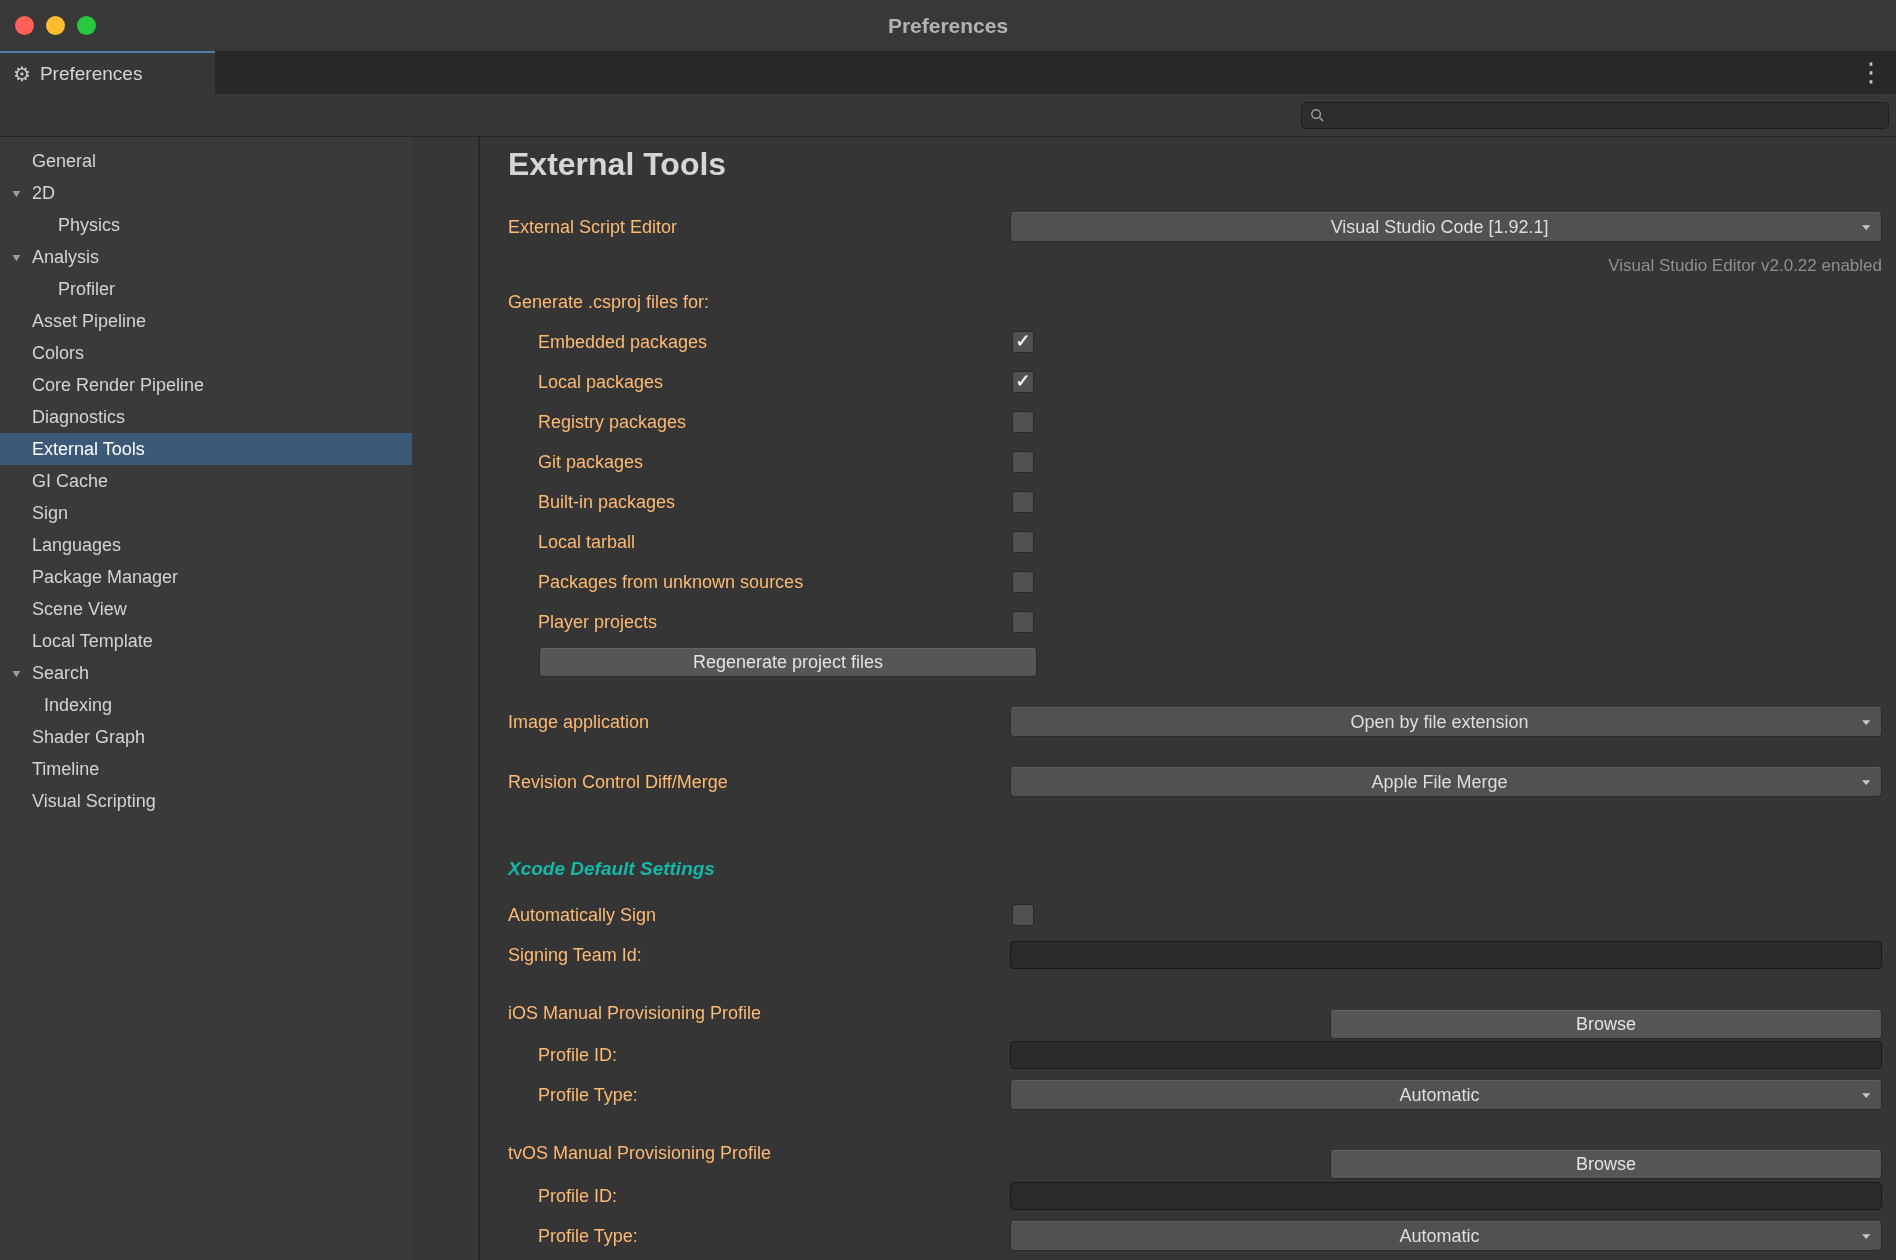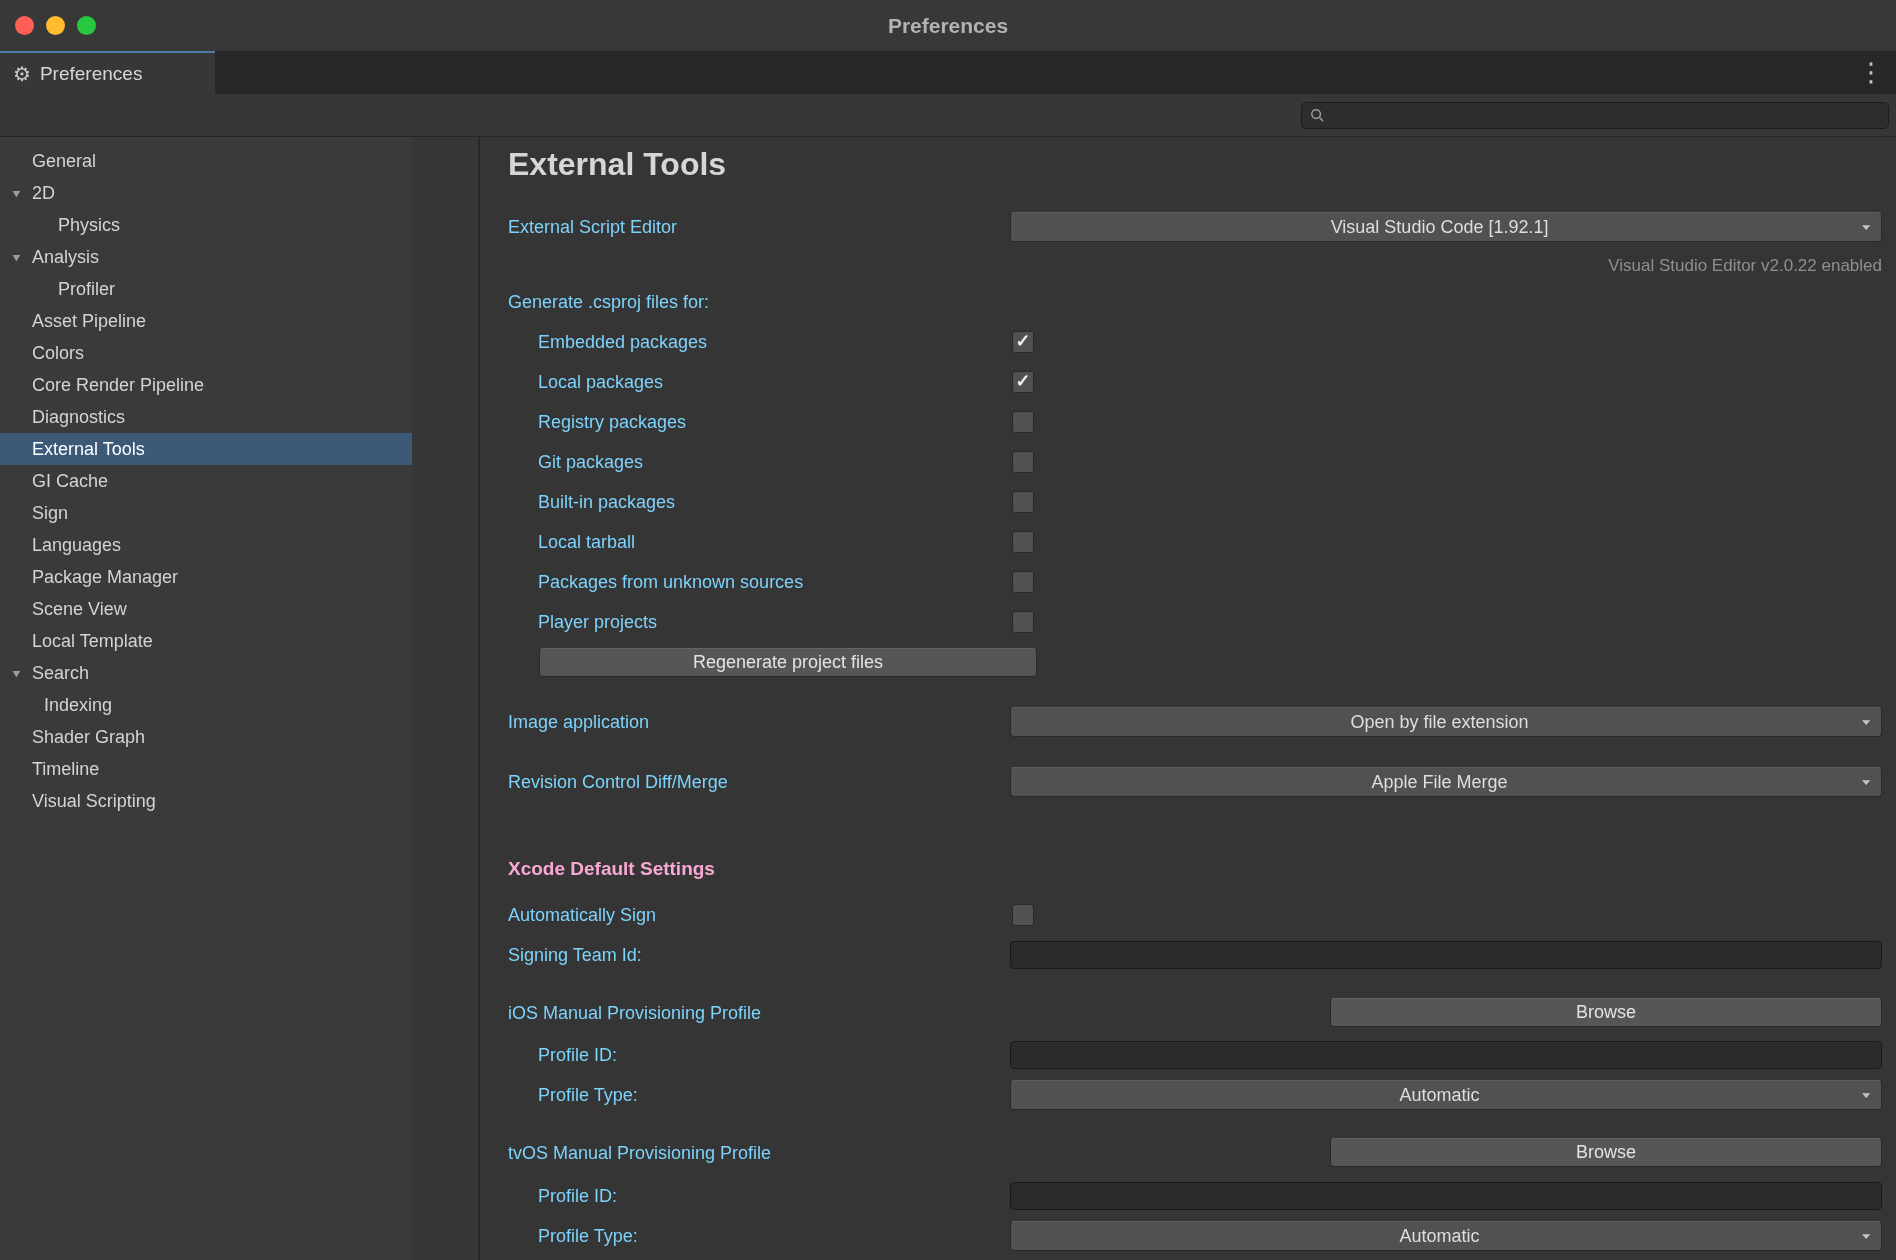--- a/index.html
+++ b/index.html
@@ -35,36 +35,36 @@
   
   .sitem{position:relative;height:32px;display:flex;align-items:center;font-size:18px;color:#d4d4d4;padding-left:32px;box-sizing:border-box;white-space:nowrap;cursor:default;}
   .sitem.ind1{padding-left:58px;}
   .sitem.ind2{padding-left:44px;}
   .sitem.selected{background:#3c5a78;color:#ffffff;}
   .fold{position:absolute;left:10px;top:50%;transform:translateY(-50%) scaleY(0.8);font-size:13px;color:#9e9e9e;}
 
   
   .page-title{position:absolute;top:9px;left:28px;font-size:32px;font-weight:bold;color:#d6d6d6;}
   .row{position:absolute;left:0;width:100%;height:30px;}
-  .label{position:absolute;left:28px;top:50%;transform:translateY(-50%);font-size:18px;color:#7dd3fc;white-space:nowrap;}
+  .label{position:absolute;left:28px;top:50%;transform:translateY(-50%);font-size:18px;color:#fdba74;white-space:nowrap;}
   .label.sub{left:58px;}
-  .label.bold{font-weight:bold;color:#f9a8d4;font-size:19px;}
+  .label.bold{font-weight:bold;color:#14b8a6;font-size:19px;font-style:italic;}
   .note{position:absolute;right:14px;top:50%;transform:translateY(-50%);font-size:17px;color:#8f8f8f;white-space:nowrap;}
 
   .dropdown{position:absolute;left:530px;width:872px;top:0;height:30px;background:#515151;border:1px solid #2a2a2a;border-top-color:#5d5d5d;border-radius:4px;box-sizing:border-box;display:flex;align-items:center;padding:0 8px 0 9px;color:#dedede;font-size:18px;cursor:default;}
   .ddval{flex:1;white-space:nowrap;overflow:hidden;text-align:center;}
   .ddarrow{flex:0 0 auto;transform:scaleY(0.6);font-size:14px;color:#c4c4c4;}
 
   .checkbox{position:absolute;left:532px;top:50%;transform:translateY(-50%);width:22px;height:22px;background:#515151;border:1px solid #292929;border-radius:3px;box-sizing:border-box;display:flex;align-items:center;justify-content:center;}
   .checkbox .check{display:none;}
   .checkbox.checked .check{display:block;color:#efefef;font-weight:bold;font-size:18px;line-height:1;transform:translateY(-1px);}
 
   .btn{position:absolute;background:#565656;border:1px solid #2a2a2a;border-top-color:#646464;border-radius:4px;color:#e3e3e3;font-size:18px;display:flex;align-items:center;justify-content:center;box-sizing:border-box;cursor:default;white-space:nowrap;}
   .btn.regen{left:59px;width:498px;top:0;height:29px;}
-  .btn.browse{left:850px;width:552px;top:0;height:29px;}
+  .btn.browse{left:850px;width:552px;top:12px;height:29px;}
 
   .textfield{position:absolute;left:530px;width:872px;top:1px;height:28px;background:#2b2b2b;border:1px solid #1a1a1a;border-radius:4px;box-sizing:border-box;color:#dddddd;font-size:17px;padding:0 8px;outline:none;font-family:inherit;}
 </style>
 </head>
 <body>
 
 <div class="window">
 
   <div class="titlebar">
     <div class="traffic">

